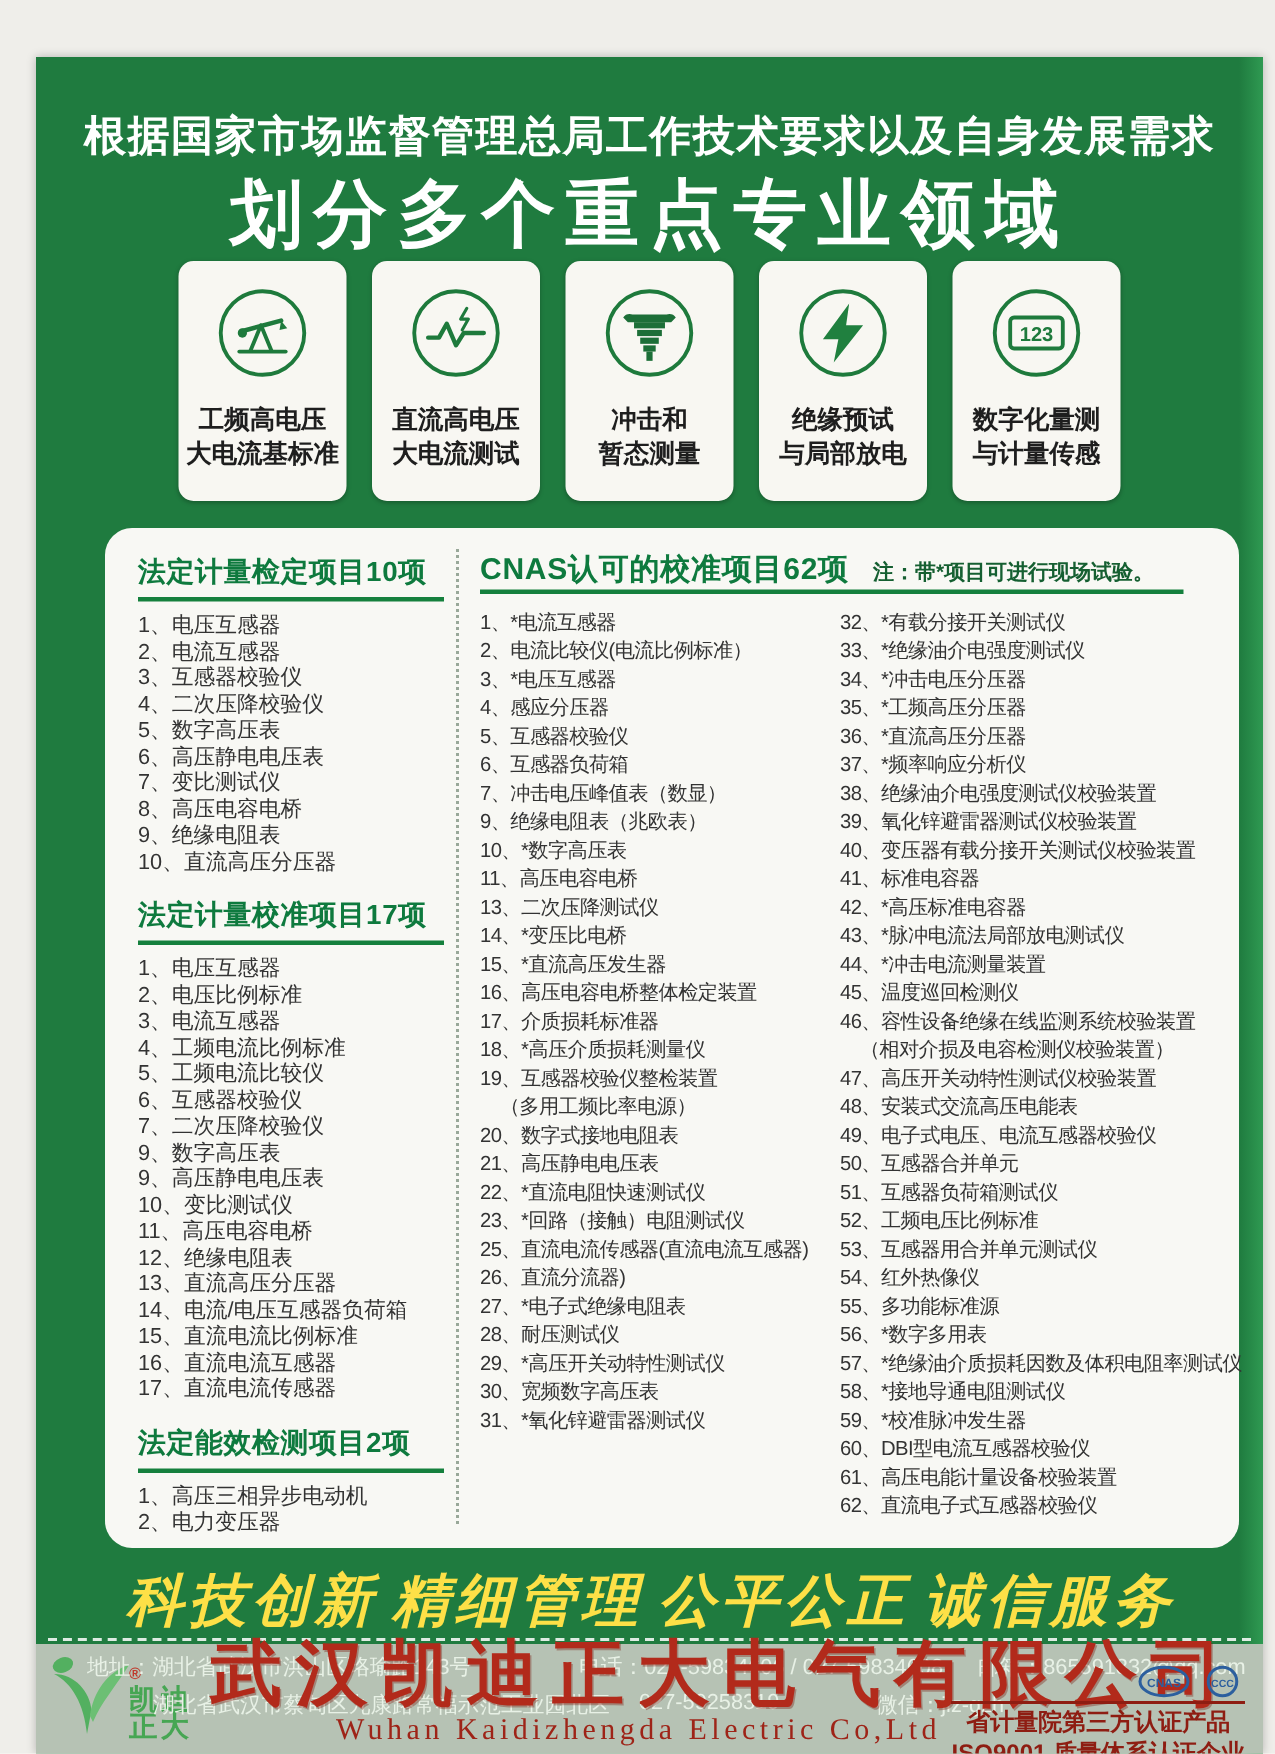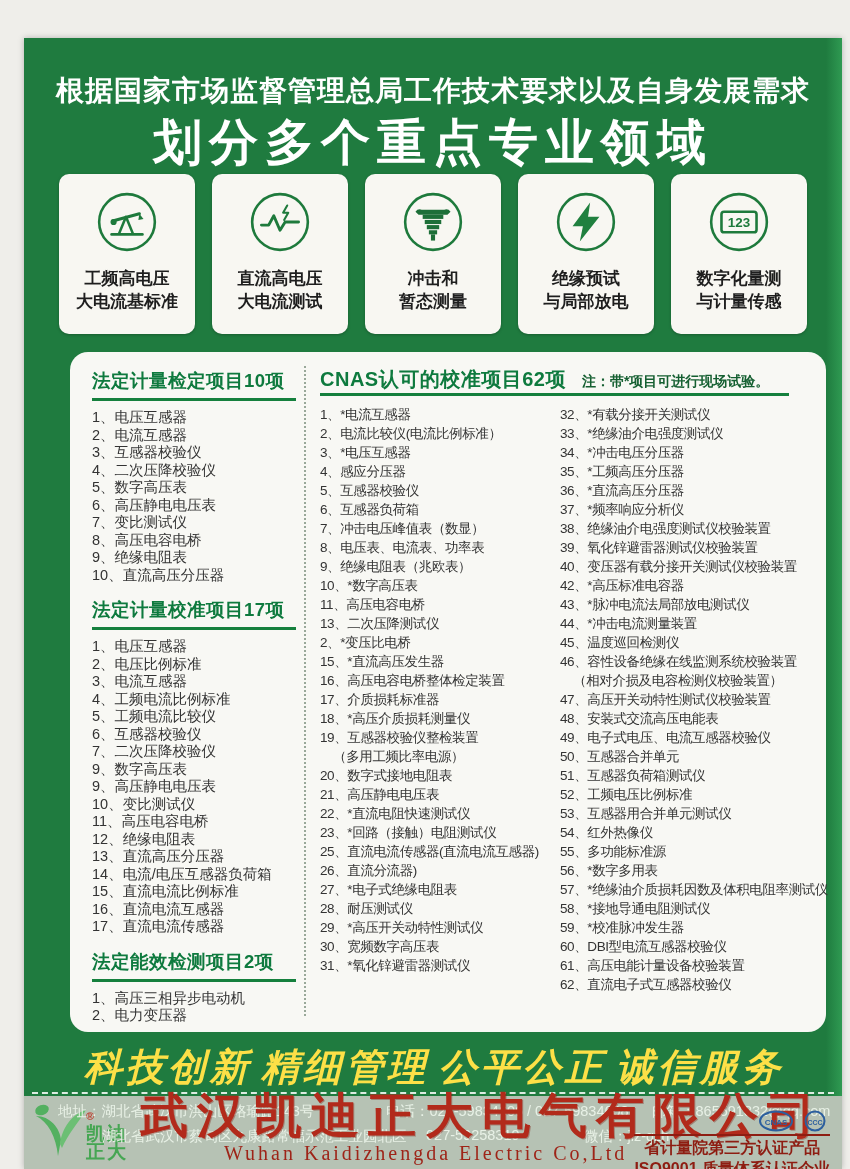--- a/index.html
+++ b/index.html
@@ -18,21 +18,21 @@
     background:linear-gradient(90deg,rgba(255,255,255,0),#2f9a52);
   }
   
   .h1{position:absolute;left:0;top:34px;width:100%;text-align:center;
       color:#fff;font-size:28px;font-weight:bold;letter-spacing:1px;}
   .h2{position:absolute;left:0;top:72px;width:100%;text-align:center;
       color:#fff;font-size:49px;font-weight:bold;letter-spacing:7px;}
   
   .cards{position:absolute;left:0;top:136px;width:100%;
          display:flex;justify-content:center;gap:17px;}
-  .card{width:136px;height:160px;background:#f8f7f2;border-radius:10px;
+  .card{width:112px;height:160px;background:#f8f7f2;border-radius:10px;
         text-align:center;box-shadow:0 1px 3px rgba(0,0,0,.25);}
   .card .ic{margin-top:15px;}
   .card .lbl{font-size:17px;color:#1e1e1e;font-weight:600;line-height:1.38;margin-top:8px;}
   .card .lbl span{display:block;}
   
   .panel{position:absolute;left:46px;top:314px;width:756px;height:680px;
          background:#f8f8f4;border-radius:18px;}
   .left-col{position:absolute;left:22px;top:16px;width:204px;}
   .sec-title{color:#0e7a3e;font-size:18.5px;font-weight:bold;
              padding-bottom:5px;border-bottom:3px solid #15803d;letter-spacing:.5px;}
@@ -219,26 +219,25 @@
       <div class="cnas-cols">
         <div class="cnas-col1">
 
         <div class="li">1、*电流互感器</div>
             <div class="li">2、电流比较仪(电流比例标准）</div>
             <div class="li">3、*电压互感器</div>
             <div class="li">4、感应分压器</div>
             <div class="li">5、互感器校验仪</div>
             <div class="li">6、互感器负荷箱</div>
             <div class="li">7、冲击电压峰值表（数显）</div>
-            <div class="li">8、电压表、电流表、功率表</div>
             <div class="li">9、绝缘电阻表（兆欧表）</div>
             <div class="li">10、*数字高压表</div>
             <div class="li">11、高压电容电桥</div>
             <div class="li">13、二次压降测试仪</div>
-            <div class="li">2、*变压比电桥</div>
+            <div class="li">14、*变压比电桥</div>
             <div class="li">15、*直流高压发生器</div>
             <div class="li">16、高压电容电桥整体检定装置</div>
             <div class="li">17、介质损耗标准器</div>
             <div class="li">18、*高压介质损耗测量仪</div>
             <div class="li">19、互感器校验仪整检装置</div>
             <div class="li">　（多用工频比率电源）</div>
             <div class="li">20、数字式接地电阻表</div>
             <div class="li">21、高压静电电压表</div>
             <div class="li">22、*直流电阻快速测试仪</div>
             <div class="li">23、*回路（接触）电阻测试仪</div>
@@ -254,20 +253,21 @@
 
         <div class="li">32、*有载分接开关测试仪</div>
             <div class="li">33、*绝缘油介电强度测试仪</div>
             <div class="li">34、*冲击电压分压器</div>
             <div class="li">35、*工频高压分压器</div>
             <div class="li">36、*直流高压分压器</div>
             <div class="li">37、*频率响应分析仪</div>
             <div class="li">38、绝缘油介电强度测试仪校验装置</div>
             <div class="li">39、氧化锌避雷器测试仪校验装置</div>
             <div class="li">40、变压器有载分接开关测试仪校验装置</div>
+            <div class="li">41、标准电容器</div>
             <div class="li">42、*高压标准电容器</div>
             <div class="li">43、*脉冲电流法局部放电测试仪</div>
             <div class="li">44、*冲击电流测量装置</div>
             <div class="li">45、温度巡回检测仪</div>
             <div class="li">46、容性设备绝缘在线监测系统校验装置</div>
             <div class="li">　（相对介损及电容检测仪校验装置）</div>
             <div class="li">47、高压开关动特性测试仪校验装置</div>
             <div class="li">48、安装式交流高压电能表</div>
             <div class="li">49、电子式电压、电流互感器校验仪</div>
             <div class="li">50、互感器合并单元</div>

